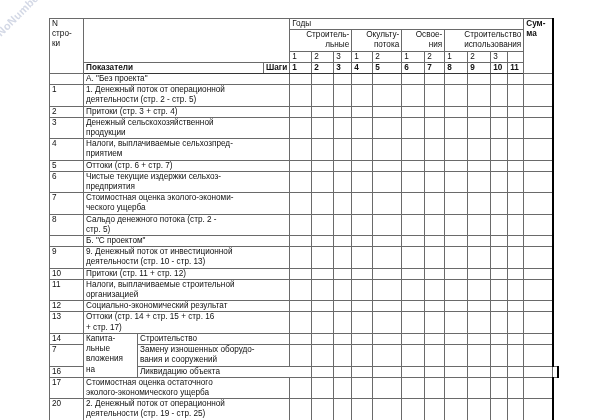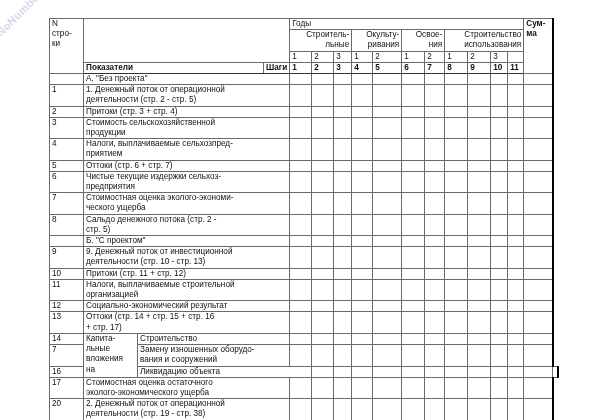--- a/index.html
+++ b/index.html
@@ -41,21 +41,21 @@
   </colgroup>
   <tbody id="tbody">
       <tr class="h1">
         <td rowspan="4"><span>N</span><br><span>стро-</span><br><span>ки</span></td>
         <td rowspan="3" colspan="3"></td>
         <td colspan="11"><span>Годы</span></td>
         <td rowspan="4" class="outer-right"><span>Сум-</span><br><span>ма</span></td>
       </tr>
       <tr class="h2">
         <td colspan="3"><span>Строитель-</span><br><span>льные</span></td>
-        <td colspan="2"><span>Окульту-</span><br><span>ривания</span></td>
+        <td colspan="2"><span>Окульту-</span><br><span>потока</span></td>
         <td colspan="2"><span>Освое-</span><br><span>ния</span></td>
         <td colspan="4"><span>Строительство</span><br><span>использования</span></td>
       </tr>
       <tr class="hs">
         <td><span>1</span></td>
         <td><span>2</span></td>
         <td><span>3</span></td>
         <td><span>1</span></td>
         <td><span>2</span></td>
         <td><span>1</span></td>
@@ -123,21 +123,21 @@
         <td></td>
         <td></td>
         <td></td>
         <td></td>
         <td></td>
         <td></td>
         <td class="outer-right"></td>
       </tr>
       <tr class="r2">
         <td><span>3</span></td>
-        <td colspan="3"><span>Стоимость сельскохозяйственной</span><br><span>продукции</span></td>
+        <td colspan="3"><span>Денежный сельскохозяйственной</span><br><span>продукции</span></td>
         <td></td>
         <td></td>
         <td></td>
         <td></td>
         <td></td>
         <td></td>
         <td></td>
         <td></td>
         <td></td>
         <td></td>
@@ -380,21 +380,21 @@
         <td></td>
         <td></td>
         <td></td>
         <td></td>
         <td></td>
         <td></td>
         <td class="outer-right"></td>
       </tr>
       <tr class="r2">
         <td><span>20</span></td>
-        <td colspan="3"><span>2. Денежный поток от операционной</span><br><span>деятельности (стр. 19 - стр. 38)</span></td>
+        <td colspan="3"><span>2. Денежный поток от операционной</span><br><span>деятельности (стр. 19 - стр. 25)</span></td>
         <td></td>
         <td></td>
         <td></td>
         <td></td>
         <td></td>
         <td></td>
         <td></td>
         <td></td>
         <td></td>
         <td></td>

